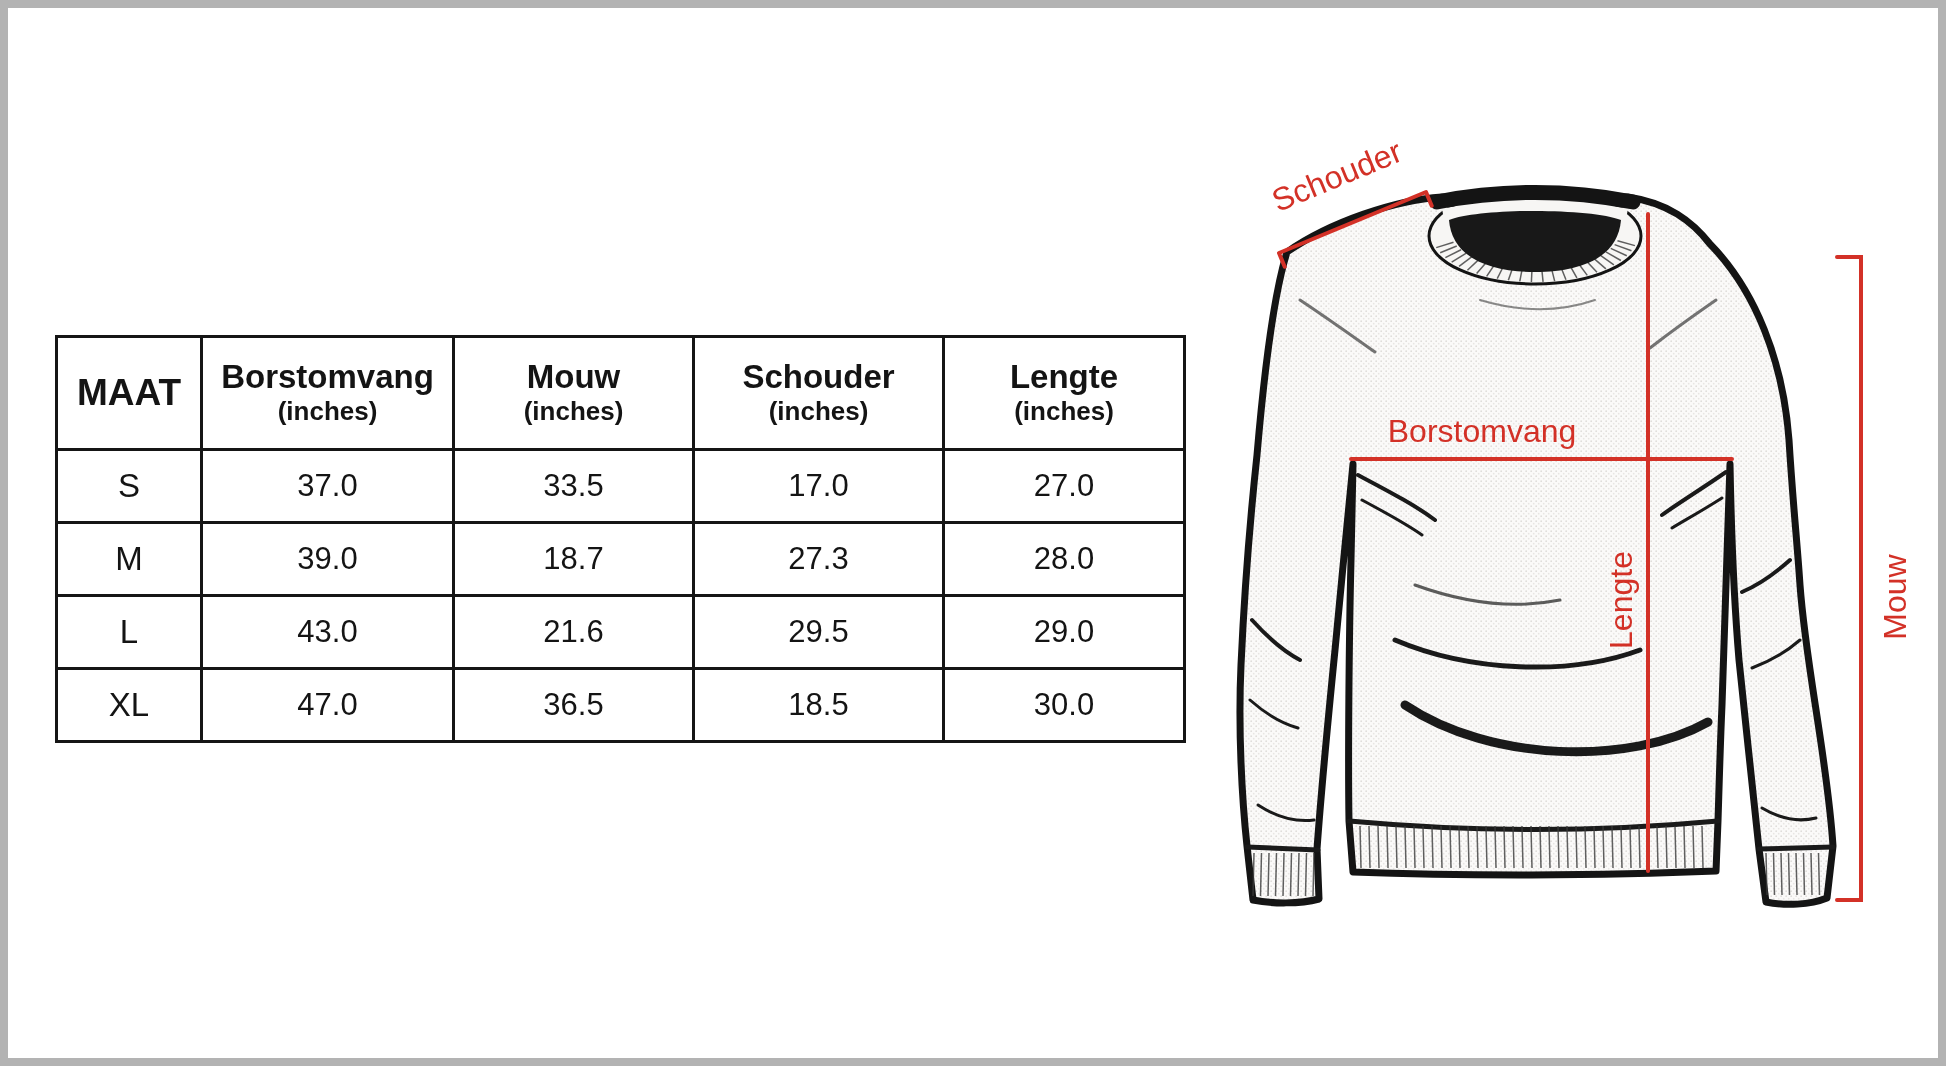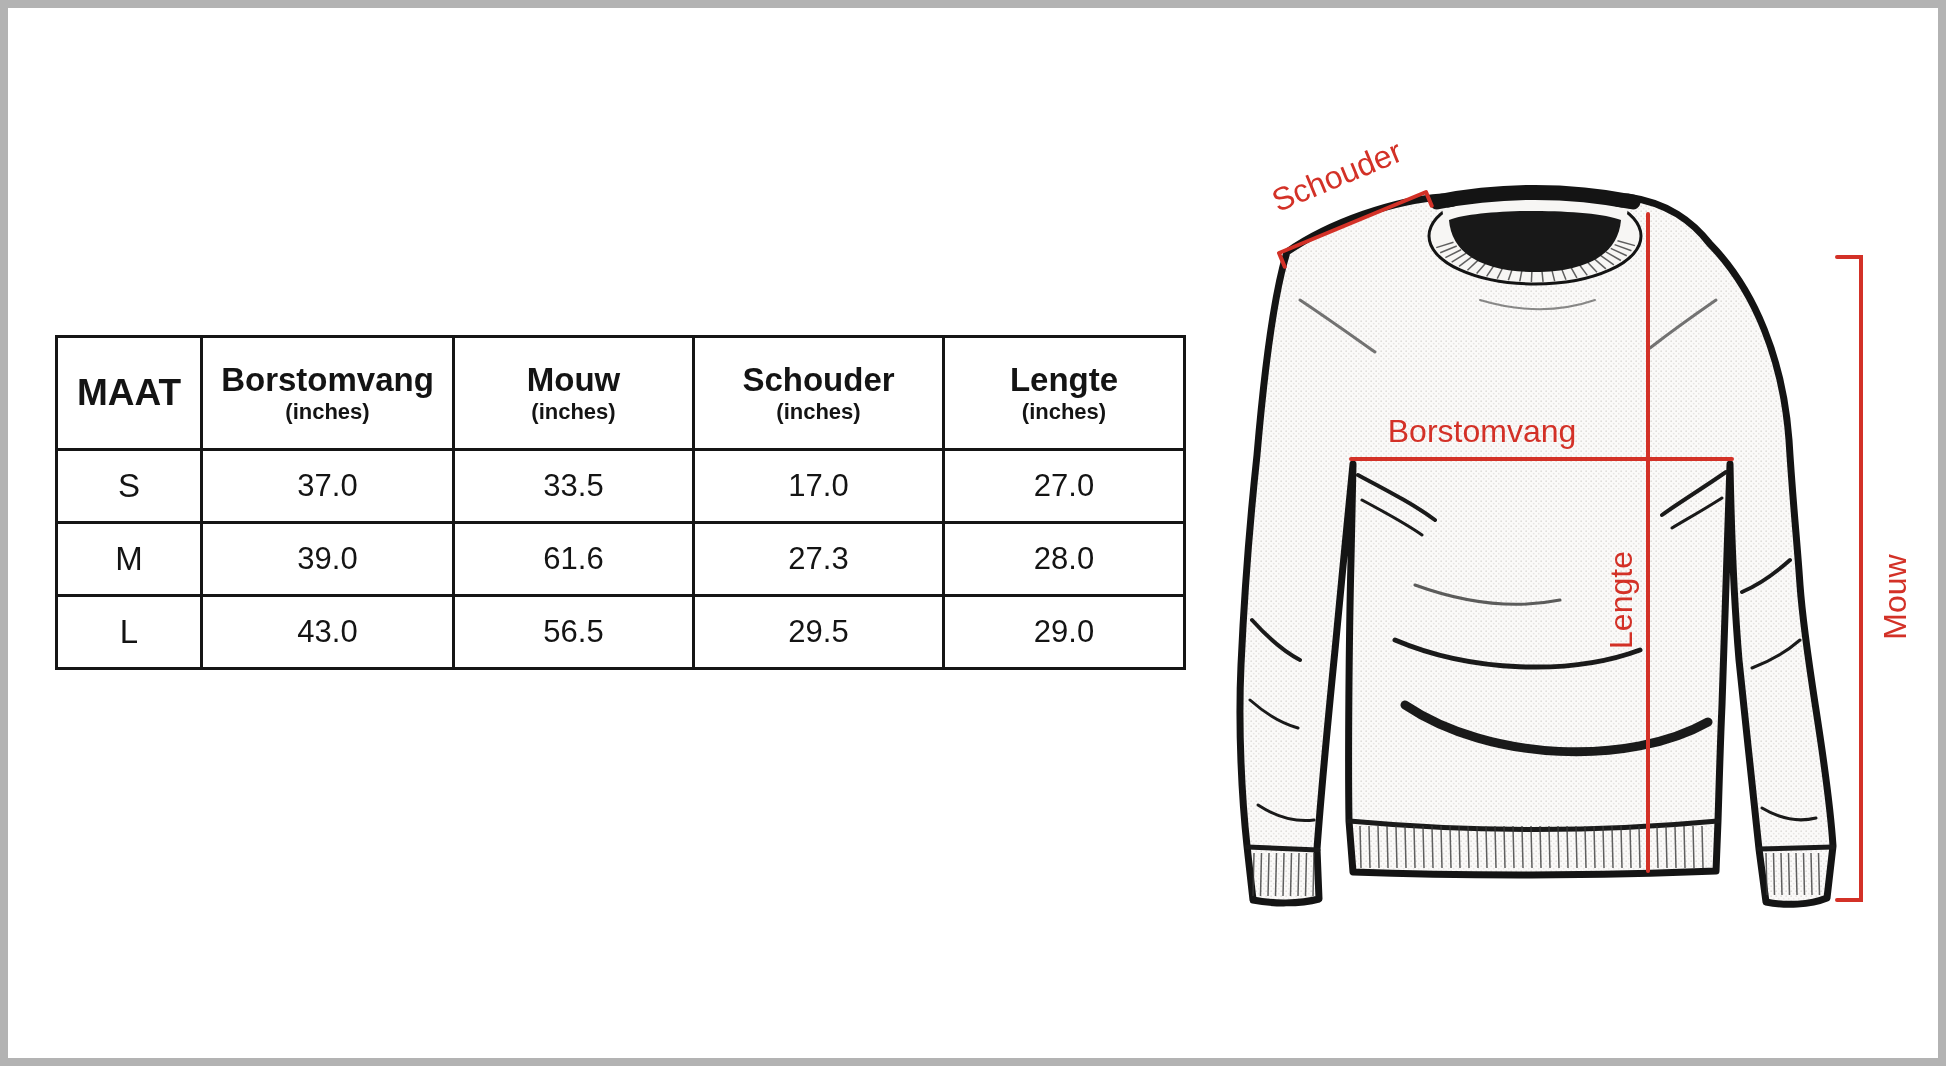--- a/index.html
+++ b/index.html
@@ -22,21 +22,21 @@
     border-collapse:collapse;table-layout:fixed;
     background:#ffffff;
   }
   .size-table th,.size-table td{
     border:3px solid #151515;text-align:center;vertical-align:middle;
     padding:0;color:#141414;
   }
   .size-table thead tr{height:113px;}
   .size-table tbody tr{height:73px;}
   .h-main{font-size:33px;line-height:1.15;}
-  .h-sub{font-size:22px;line-height:1.2;}
+  .h-sub{font-size:26px;line-height:1.2;}
   th.col-maat .h-main{font-size:37px;}
   td.cell-size{font-size:33px;}
   td.cell-val{font-size:31px;}
   svg.diagram{
     position:absolute;left:0;top:0;width:1930px;height:1050px;
     pointer-events:none;
   }
   .ribs line{stroke:#3a3a3a;stroke-width:1.5;opacity:.8;}
   .wrinkle{fill:none;stroke:#1a1a1a;stroke-linecap:round;}
   .dim-text{font-family:"Liberation Sans",sans-serif;font-size:32px;}
@@ -83,30 +83,37 @@
       <tr>
         <td class="cell-size">S</td>
         <td class="cell-val">37.0</td>
         <td class="cell-val">33.5</td>
         <td class="cell-val">17.0</td>
         <td class="cell-val">27.0</td>
       </tr>
       <tr>
         <td class="cell-size">M</td>
         <td class="cell-val">39.0</td>
-        <td class="cell-val">61.6</td>
+        <td class="cell-val">18.7</td>
         <td class="cell-val">27.3</td>
         <td class="cell-val">28.0</td>
       </tr>
       <tr>
         <td class="cell-size">L</td>
         <td class="cell-val">43.0</td>
-        <td class="cell-val">56.5</td>
+        <td class="cell-val">21.6</td>
         <td class="cell-val">29.5</td>
         <td class="cell-val">29.0</td>
+      </tr>
+      <tr>
+        <td class="cell-size">XL</td>
+        <td class="cell-val">47.0</td>
+        <td class="cell-val">36.5</td>
+        <td class="cell-val">18.5</td>
+        <td class="cell-val">30.0</td>
       </tr>
     </tbody>
   </table>
 
   <svg class="diagram" viewBox="8 8 1930 1050">
     <defs>
       <pattern id="dots" width="5" height="5" patternUnits="userSpaceOnUse">
         <circle cx="1.2" cy="1.2" r="0.9" fill="#c9c6c2"></circle>
         <circle cx="3.7" cy="3.7" r="0.9" fill="#d8d5d1"></circle>
       </pattern>

